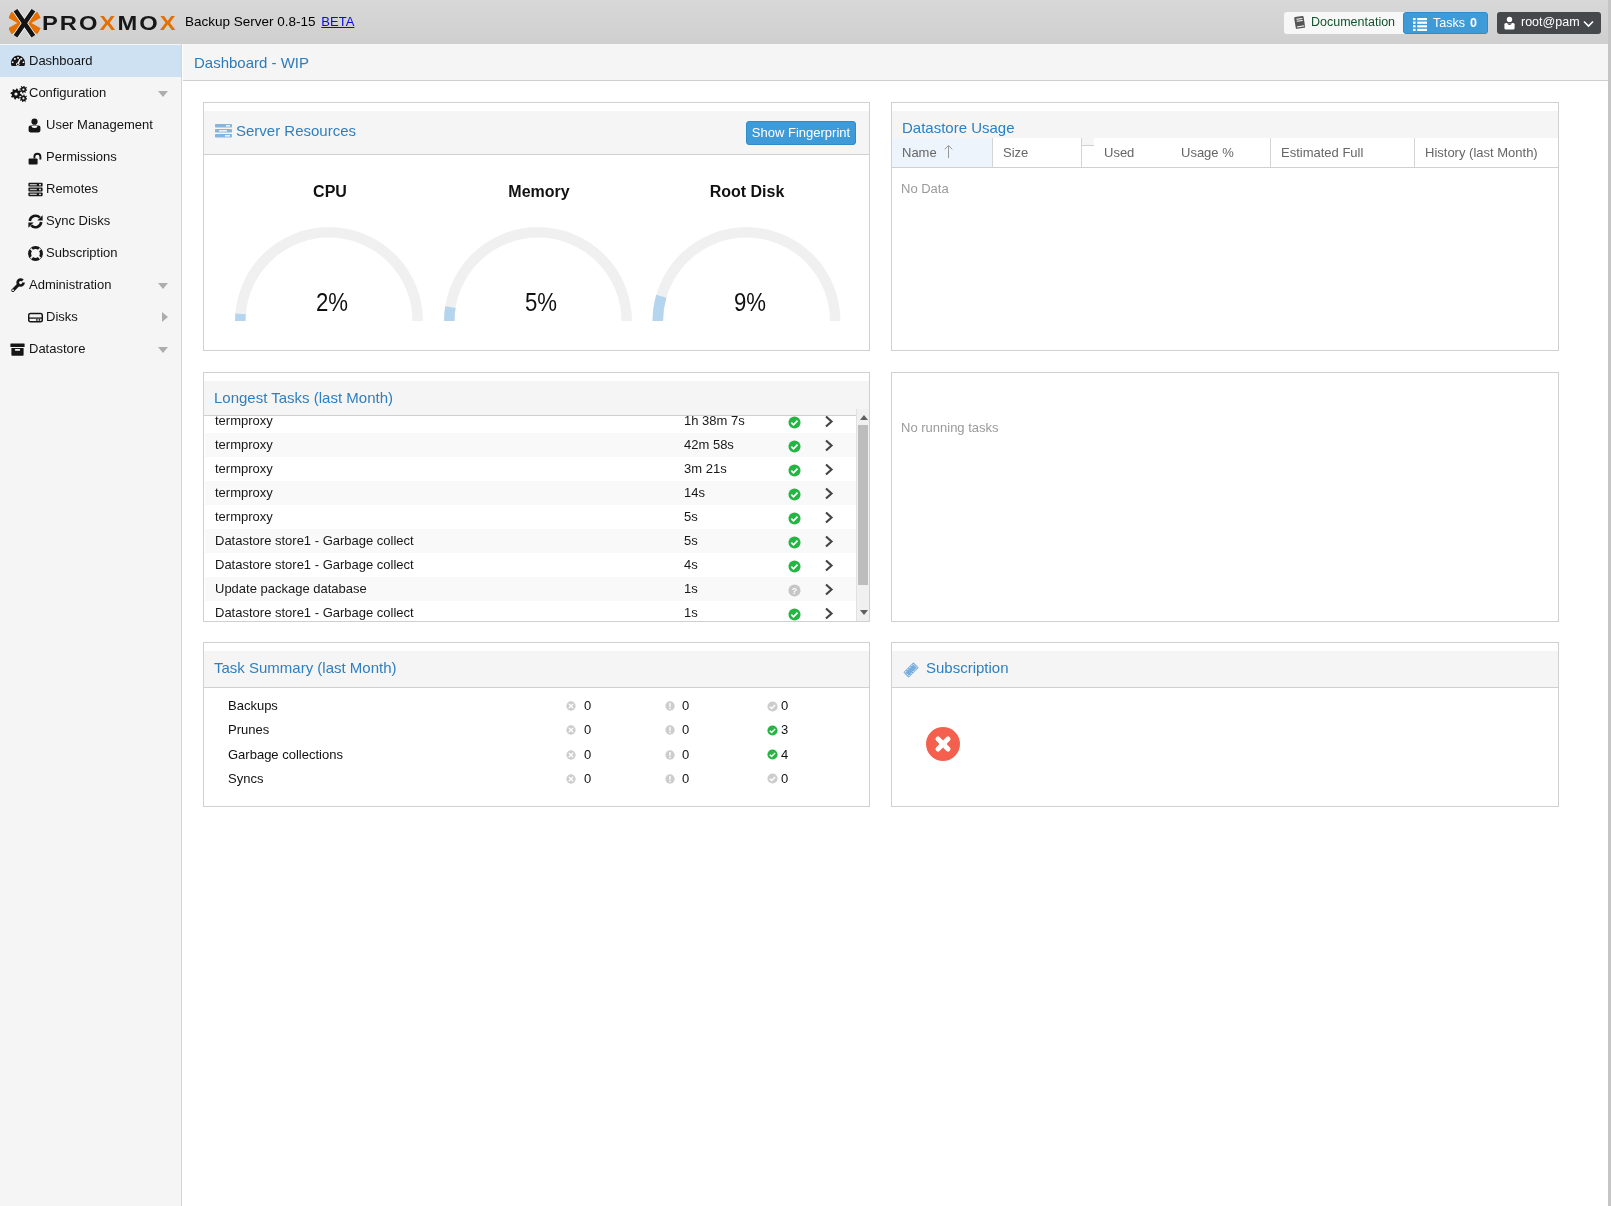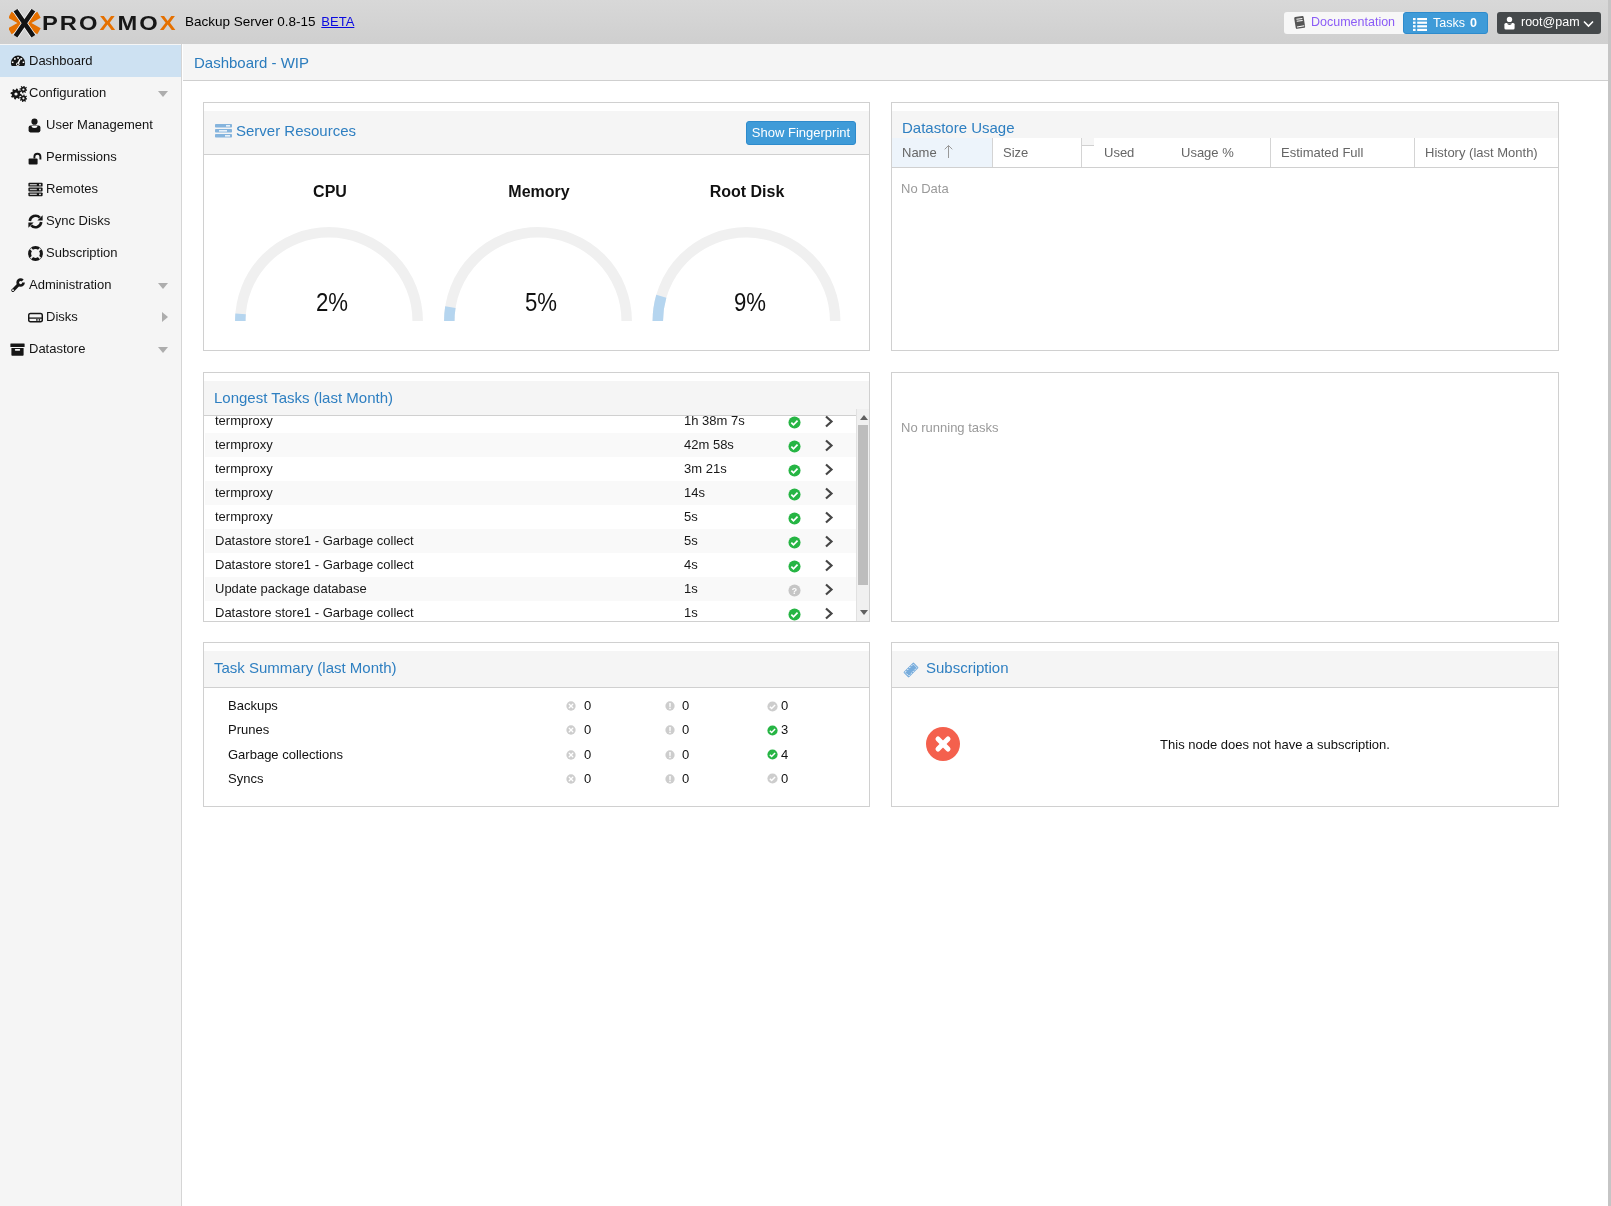--- a/index.html
+++ b/index.html
@@ -6,21 +6,21 @@
 html,body { width:1611px; height:1206px; font-family:"Liberation Sans", sans-serif; background:#fff; overflow:hidden; }
 
 #topbar { position:absolute; left:0; top:0; width:1611px; height:44px; background:linear-gradient(#d8d8d8,#cfcfcf); z-index:10; }
 #rightstrip { position:absolute; right:0; top:0; width:3px; height:1206px; background:#c5c5c5; z-index:11; }
 #logo { position:absolute; left:9px; top:9px; }
 #wordmark { position:absolute; left:42px; top:13px; font-weight:bold; font-size:21px; letter-spacing:1.8px; color:#171717; transform:scaleX(1.13); transform-origin:left center; line-height:19px; }
 #wordmark .ox { color:#e57000; }
 #prodname { position:absolute; left:185px; top:0; height:44px; line-height:44px; font-size:13.5px; color:#000; }
 #prodname a { color:#0a0ae0; }
 .tbtn { position:absolute; top:12px; height:22px; border-radius:3px; font-size:12.5px; line-height:21px; }
-#btn-doc { left:1284px; width:136px; background:#f7f7f7; color:#8b5cf6; }
+#btn-doc { left:1284px; width:136px; background:#f7f7f7; color:#14532d; }
 #btn-tasks { left:1403px; width:85px; background:#3f9bd8; border:1px solid #2e8bcc; color:#fff; }
 #btn-user { left:1497px; width:104px; background:#45494b; color:#fff; }
 
 #sidebar { position:absolute; left:0; top:44px; width:182px; height:1162px; background:#f5f5f5; border-right:1px solid #d5d5d5; z-index:5; }
 .nav { position:absolute; left:0; width:181px; height:32px; line-height:32px; font-size:13px; color:#141414; }
 .nav.sel { background:#cde1f2; }
 .nav .ic { position:absolute; left:10px; top:9px; width:15px; height:15px; }
 .nav.child .ic { left:28px; }
 .nav .tx { position:absolute; left:29px; top:0; }
 .nav.child .tx { left:46px; }
@@ -608,14 +608,13 @@
       </g>
     </svg>
     <div class="ptitle">Subscription</div>
   </div>
   <div style="position:absolute;left:34px;top:84px;width:34px;height:34px;border-radius:50%;background:#f4604d;">
     <svg style="position:absolute;left:8px;top:8px" width="18" height="18" viewBox="0 0 18 18">
       <line x1="4" y1="4" x2="14" y2="14" stroke="#fff" stroke-width="5" stroke-linecap="round"></line>
       <line x1="14" y1="4" x2="4" y2="14" stroke="#fff" stroke-width="5" stroke-linecap="round"></line>
     </svg>
   </div>
-  <div style="position:absolute;left:100px;top:94px;width:566px;text-align:center;font-size:13px;color:#111;">This node does not have a subscription.</div>
 </div>
 
 </body></html>

